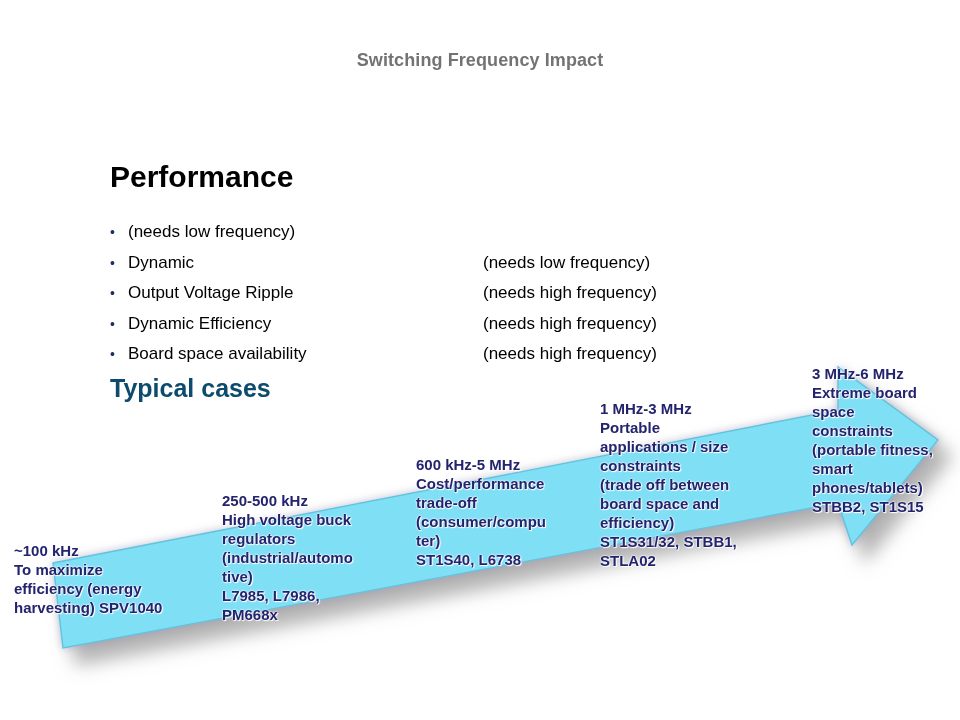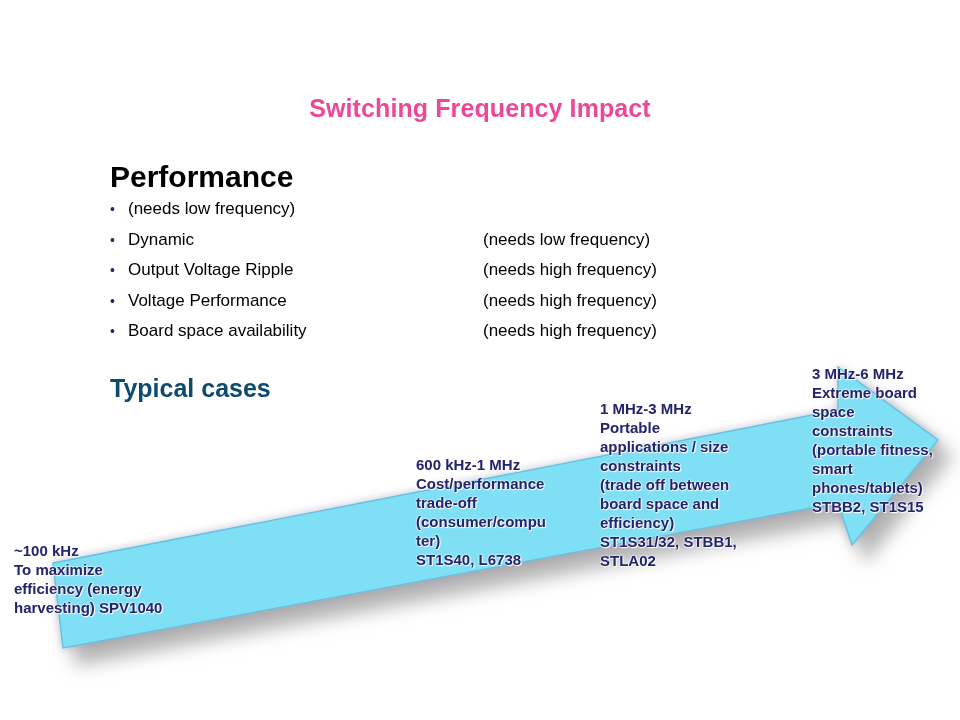--- a/index.html
+++ b/index.html
@@ -24,25 +24,24 @@
     background: #ffffff;
   }
 
   
   #slide-title {
     position: absolute;
     left: 0;
     top: 50px;
     width: 960px;
     text-align: center;
-    font-size: 25px;
-    font-weight: bold;
-    color: #ec4899;
+    font-size: 18px;
+    font-weight: bold;
+    color: #737373;
     letter-spacing: 0.1px;
-    margin-top: 44px;
   }
 
   
   #performance-section {
     position: absolute;
     left: 110px;
     top: 160px;
     width: 660px;
   }
   .section-heading {
@@ -70,20 +69,21 @@
     font-size: 14px;
     line-height: 1;
     flex: 0 0 18px;
   }
   .perf-label {
     flex: 0 0 355px;
     white-space: nowrap;
   }
   .perf-note {
     white-space: nowrap;
+    margin-top: 23px;
   }
 
   
   #typical-cases-heading {
     position: absolute;
     left: 110px;
     top: 374px;
     font-size: 25px;
     font-weight: bold;
     color: #0c4a6e;
@@ -146,21 +146,21 @@
       </div>
 
       <div class="perf-row">
         <span class="perf-bullet">•</span>
         <span class="perf-label">Output Voltage Ripple</span>
         <span class="perf-note">(needs high frequency)</span>
       </div>
 
       <div class="perf-row">
         <span class="perf-bullet">•</span>
-        <span class="perf-label">Voltage Performance</span>
+        <span class="perf-label">Dynamic Efficiency</span>
         <span class="perf-note">(needs high frequency)</span>
       </div>
 
       <div class="perf-row">
         <span class="perf-bullet">•</span>
         <span class="perf-label">Board space availability</span>
         <span class="perf-note">(needs high frequency)</span>
       </div>
 
     </div>
@@ -183,22 +183,29 @@
       <g filter="url(#softShadow)">
         <polygon points="53,208 838,55 838,12 938,85 852,190 838,148 63,293" fill="#7fdff5" stroke="#63c2dd" stroke-width="1.4" filter="url(#edgeGlow)"></polygon>
       </g>
     </svg>
 
     <div class="stage-label" id="stage-label-0">~100 kHz
 To maximize
 efficiency (energy
 harvesting) SPV1040</div>
 
-
-    <div class="stage-label" id="stage-label-2">600 kHz-1 MHz
+    <div class="stage-label" id="stage-label-1">250-500 kHz
+High voltage buck
+regulators
+(industrial/automo
+tive)
+L7985, L7986,
+PM668x</div>
+
+    <div class="stage-label" id="stage-label-2">600 kHz-5 MHz
 Cost/performance
 trade-off
 (consumer/compu
 ter)
 ST1S40, L6738</div>
 
     <div class="stage-label" id="stage-label-3">1 MHz-3 MHz
 Portable
 applications / size
 constraints

